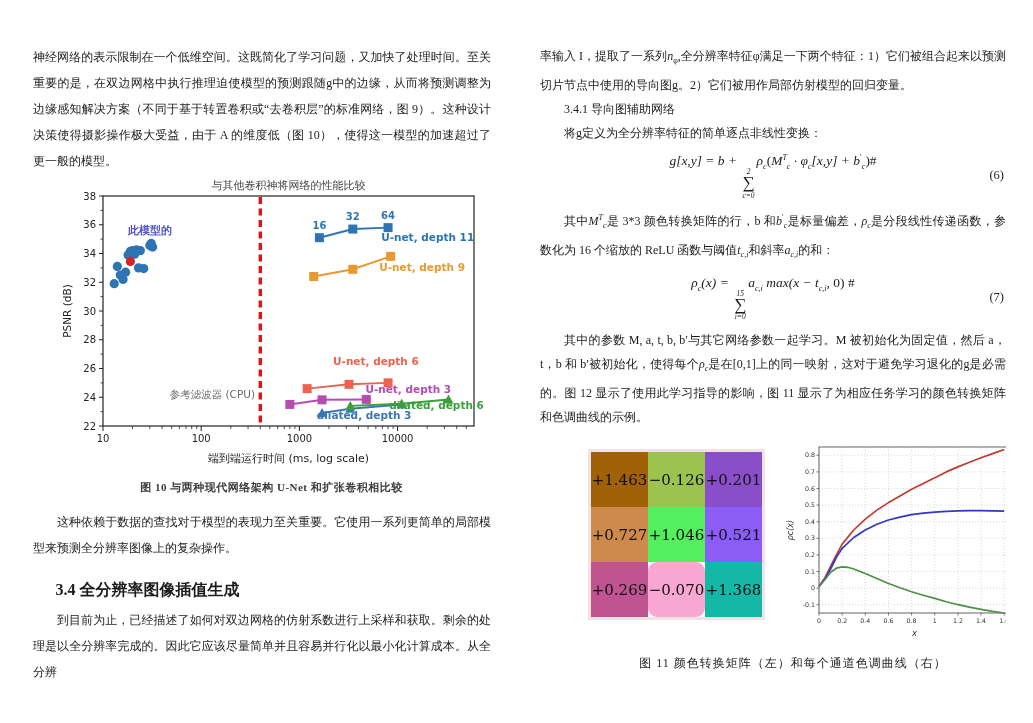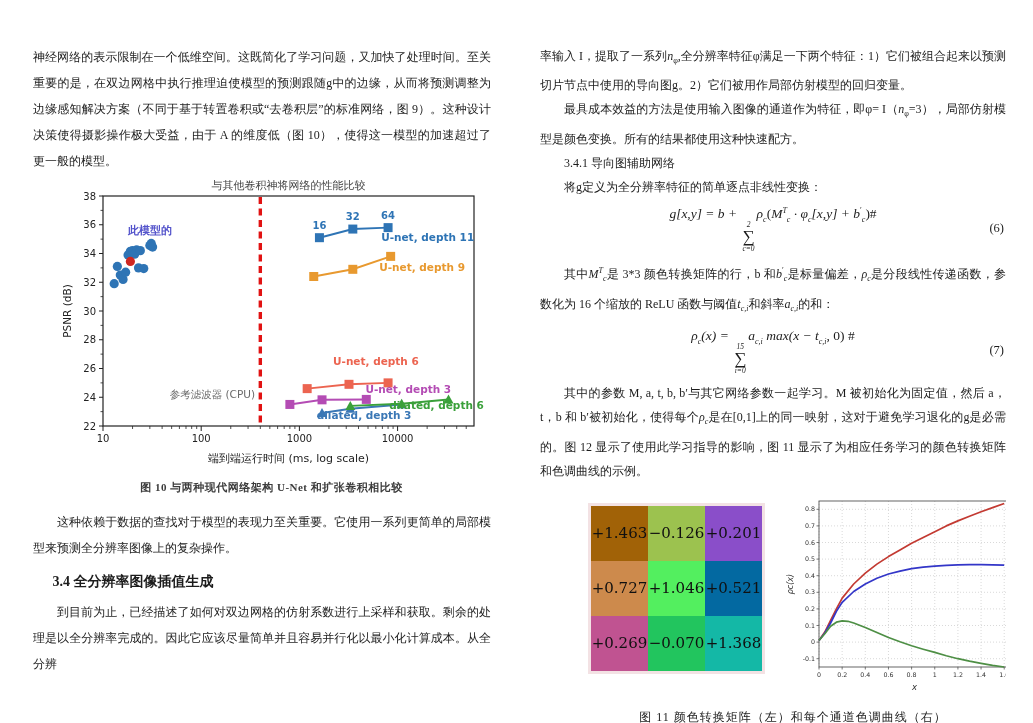--- a/index.html
+++ b/index.html
@@ -4,21 +4,21 @@
 <style>
   html,body{margin:0;padding:0;background:#ffffff;}
   .page{position:relative;width:1033px;height:723px;background:#ffffff;overflow:hidden;
         font-family:"Liberation Serif","DejaVu Serif",serif;color:#1c1c1c;padding-left:16px;}
   .col{position:absolute;top:44px;}
   .col-left{left:33px;width:458px;}
   .col-right{left:540px;width:466px;}
   .para{margin:0;font-size:12px;line-height:26px;text-align:justify;text-indent:2em;}
   .col-right .para{line-height:24px;}
   .noindent{text-indent:0;}
-  .h34{margin:8px 0 4px 0;font-size:14px;font-weight:bold;text-indent:1.4em;line-height:26px;}
+  .h34{margin:16px 0 4px 0;font-size:16px;font-weight:bold;text-indent:1.4em;line-height:26px;}
   sub{font-size:8px;}
   sup{font-size:8px;}
   .eq-row{position:relative;text-align:center;font-size:13.5px;margin:5px 0;line-height:1.25;padding:2px 0;}
   .eq-num{position:absolute;right:2px;top:50%;transform:translateY(-50%);font-size:12.5px;}
   .sum{display:inline-flex;flex-direction:column;align-items:center;vertical-align:-9px;margin:0 2px;line-height:1;}
   .sum-top,.sum-bot{font-size:7.5px;font-style:italic;}
   .sum-sym{font-size:17px;line-height:0.95;}
   .fig10{margin:4px 17px 0 26px;width:425px;text-align:center;}
   .cap10{font-size:11px;font-weight:bold;color:#3c3c3c;margin-top:6px;letter-spacing:0.5px;}
   .after-fig{margin-top:14px;}
@@ -163,21 +163,20 @@
       <figcaption class="cap10">图 10 与两种现代网络架构 U-Net 和扩张卷积相比较</figcaption>
     </figure>
 
     <p class="para after-fig">这种依赖于数据的查找对于模型的表现力至关重要。它使用一系列更简单的局部模型来预测全分辨率图像上的复杂操作。</p>
     <h3 class="h34">3.4 全分辨率图像插值生成</h3>
     <p class="para">到目前为止，已经描述了如何对双边网格的仿射系数进行上采样和获取。剩余的处理是以全分辨率完成的。因此它应该尽量简单并且容易并行化以最小化计算成本。从全分辨</p>
   </div>
 
   <div class="col col-right">
     <p class="para noindent"><span>率输入 I，提取了一系列</span><span style="font-style: italic;">n</span><sub>φ</sub><span>,全分辨率特征φ满足一下两个特征：1）它们被组合起来以预测切片节点中使用的导向图g。2）它们被用作局部仿射模型的回归变量。</span></p>
-    <p class="para"><span>最具成本效益的方法是使用输入图像的通道作为特征，即φ= I（</span><span style="font-style: italic;">n</span><sub>φ</sub><span>=3），局部仿射模型是颜色变换。所有的结果都使用这种快速配方。</span></p>
     <p class="para">3.4.1 导向图辅助网络</p>
     <p class="para">将g定义为全分辨率特征的简单逐点非线性变换：</p>
 
     <div class="eq-row">
       <span class="eq-body"><span style="font-style: italic;">g</span><span style="font-style: italic;">[x,y] = b + </span><span class="sum">
             <span class="sum-top">2</span>
             <span class="sum-sym">∑</span>
             <span class="sum-bot">c=0</span>
           </span><span style="font-style: italic;">ρ</span><sub style="font-style: italic;">c</sub><span>(</span><span style="font-style: italic;">M</span><sup style="font-style: italic;">T</sup><sub style="font-style: italic;">c</sub><span style="font-style: italic;"> · φ</span><sub style="font-style: italic;">c</sub><span style="font-style: italic;">[x,y] + </span><span style="font-style: italic;">b</span><sup>′</sup><sub style="font-style: italic;">c</sub><span>)#</span></span>
       <span class="eq-num">(6)</span>
@@ -197,23 +196,23 @@
     <p class="para"><span>其中的参数 M, a, t, b, b′与其它网络参数一起学习。M 被初始化为固定值，然后 a，t，b 和 b′被初始化，使得每个</span><span style="font-style: italic;">ρ</span><sub style="font-style: italic;">c</sub><span>是在[0,1]上的同一映射，这对于避免学习退化的g是必需的。图 12 显示了使用此学习指导的影响，图 11 显示了为相应任务学习的颜色转换矩阵和色调曲线的示例。</span></p>
 
     <figure class="fig11">
       <div class="fig11-row">
         <div class="matrix">
             <div class="matrix-cell" style="background: #a16207;">+1.463</div>
             <div class="matrix-cell" style="background: rgb(156, 194, 79);">−0.126</div>
             <div class="matrix-cell" style="background: rgb(138, 78, 201);">+0.201</div>
             <div class="matrix-cell" style="background: rgb(205, 138, 76);">+0.727</div>
             <div class="matrix-cell" style="background: rgb(83, 239, 95);">+1.046</div>
-            <div class="matrix-cell" style="background: #0369a1;">+0.521</div>
+            <div class="matrix-cell" style="background: #8b5cf6;">+0.521</div>
             <div class="matrix-cell" style="background: rgb(192, 83, 145);">+0.269</div>
-            <div class="matrix-cell" style="background: #22c55e;">−0.070</div>
+            <div class="matrix-cell" style="background: #f9a8d4; border-radius: 9px;">−0.070</div>
             <div class="matrix-cell" style="background: #14b8a6;">+1.368</div>
           </div>
         <svg width="237" height="200">
             <line x1="38" y1="8" x2="38" y2="174" stroke="#c9c9c9" stroke-width="0.7" stroke-dasharray="1,2"></line>
             <line x1="61.151515151515156" y1="8" x2="61.151515151515156" y2="174" stroke="#c9c9c9" stroke-width="0.7" stroke-dasharray="1,2"></line>
             <line x1="84.30303030303031" y1="8" x2="84.30303030303031" y2="174" stroke="#c9c9c9" stroke-width="0.7" stroke-dasharray="1,2"></line>
             <line x1="107.45454545454545" y1="8" x2="107.45454545454545" y2="174" stroke="#c9c9c9" stroke-width="0.7" stroke-dasharray="1,2"></line>
             <line x1="130.60606060606062" y1="8" x2="130.60606060606062" y2="174" stroke="#c9c9c9" stroke-width="0.7" stroke-dasharray="1,2"></line>
             <line x1="153.75757575757575" y1="8" x2="153.75757575757575" y2="174" stroke="#c9c9c9" stroke-width="0.7" stroke-dasharray="1,2"></line>
             <line x1="176.9090909090909" y1="8" x2="176.9090909090909" y2="174" stroke="#c9c9c9" stroke-width="0.7" stroke-dasharray="1,2"></line>

